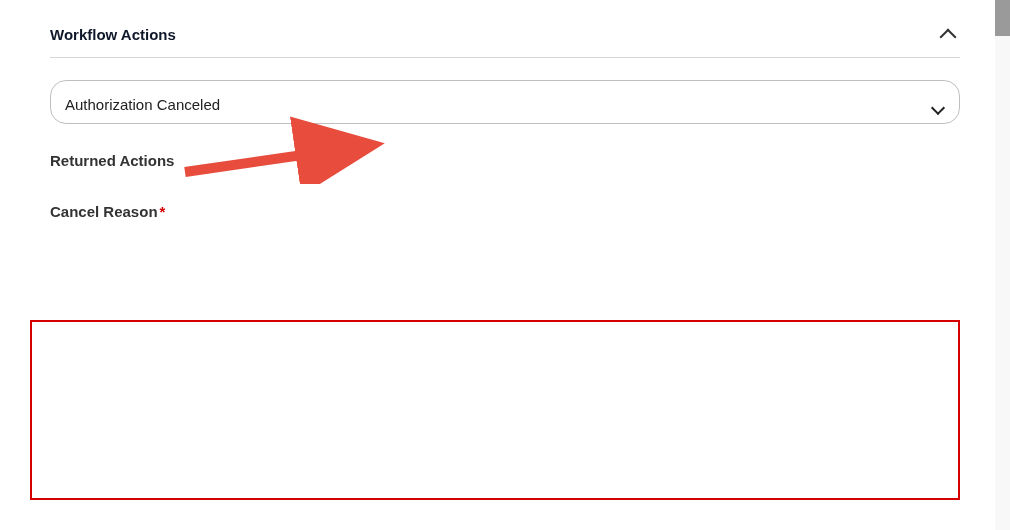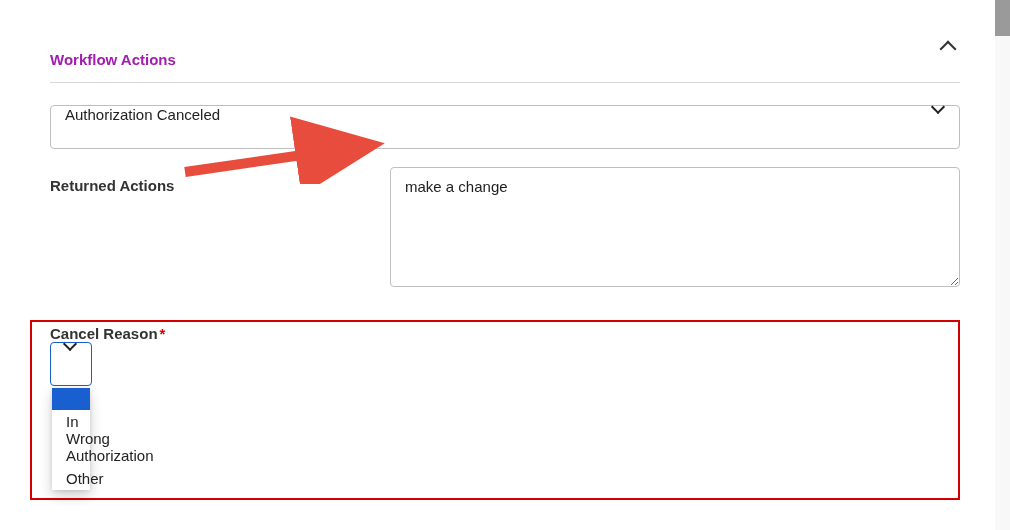--- a/index.html
+++ b/index.html
@@ -19,22 +19,21 @@
       display: flex;
       justify-content: space-between;
       align-items: center;
       padding: 6px 0 14px 0;
       border-bottom: 1px solid #d7d7d7;
       margin-bottom: 22px;
     }
     .section-title {
       font-size: 15px;
       font-weight: 700;
-      color: #a21caf;
-      margin-top: 25px;
+      color: #0f172a;
     }
     .chevron-up {
       width: 12px;
       height: 12px;
       border-right: 2px solid #333;
       border-top: 2px solid #333;
       transform: rotate(-45deg);
       margin-top: 4px;
       margin-right: 6px;
     }
@@ -56,27 +55,27 @@
       margin-left: 2px;
     }
     .form-control-wrap {
       flex: 1;
       position: relative;
     }
     .select-control {
       width: 100%;
       height: 44px;
       border: 1px solid #bfbfbf;
-      border-radius: 4px;
+      border-radius: 16px;
       background: #fff;
-      padding: 0 14px;
+      padding: 10px 14px;
       font-size: 15px;
       color: #222;
       display: flex;
-      align-items: flex-start;
+      align-items: flex-end;
       justify-content: space-between;
     }
     .select-active {
       border: 1px solid #1a5fd0;
     }
     .select-chevron {
       width: 10px;
       height: 10px;
       border-right: 2px solid #222;
       border-bottom: 2px solid #222;
@@ -164,39 +163,25 @@
     <div class="form-control-wrap">
       <div class="select-control">
         <span>Authorization Canceled</span>
         <span class="select-chevron"></span>
       </div>
     </div>
   </div>
 
   <div class="form-row">
     <div class="form-label">Returned Actions</div>
-    <div class="form-control-wrap">
-      <textarea class="textarea-control" style="">make a change</textarea>
-    </div>
   </div>
 
   <div class="form-row" style="margin-top: 24px; position: relative; flex-direction: column;">
     <div class="form-label">
       <span>Cancel Reason</span><span class="req">*</span>
-    </div>
-    <div class="form-control-wrap">
-      <div class="select-control select-active">
-        <span></span>
-        <span class="select-chevron"></span>
-      </div>
-      <div class="dropdown-list">
-        <div class="dropdown-item highlighted"></div>
-        <div class="dropdown-item">In Wrong Authorization</div>
-        <div class="dropdown-item">Other</div>
-      </div>
     </div>
   </div>
 
 </div>
 
 <svg class="red-arrow" width="220" height="70">
   <defs>
     <marker id="ahead" markerWidth="10" markerHeight="10" refX="7" refY="4" orient="auto">
       <polygon points="0 0, 9 4, 0 8" fill="#e74c3c"></polygon>
     </marker>

